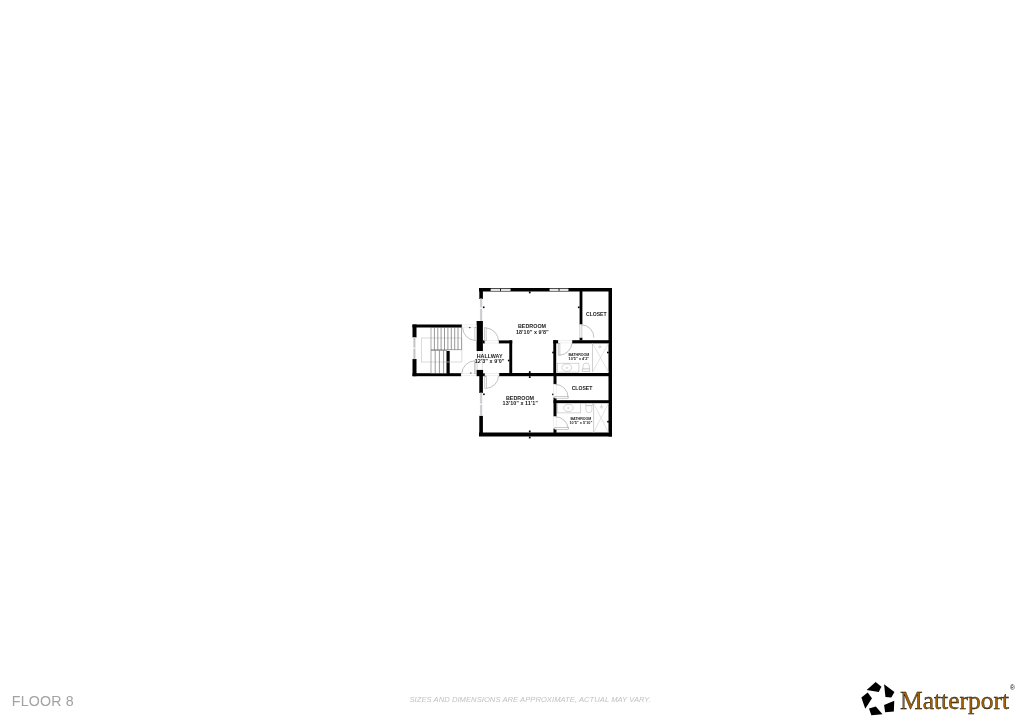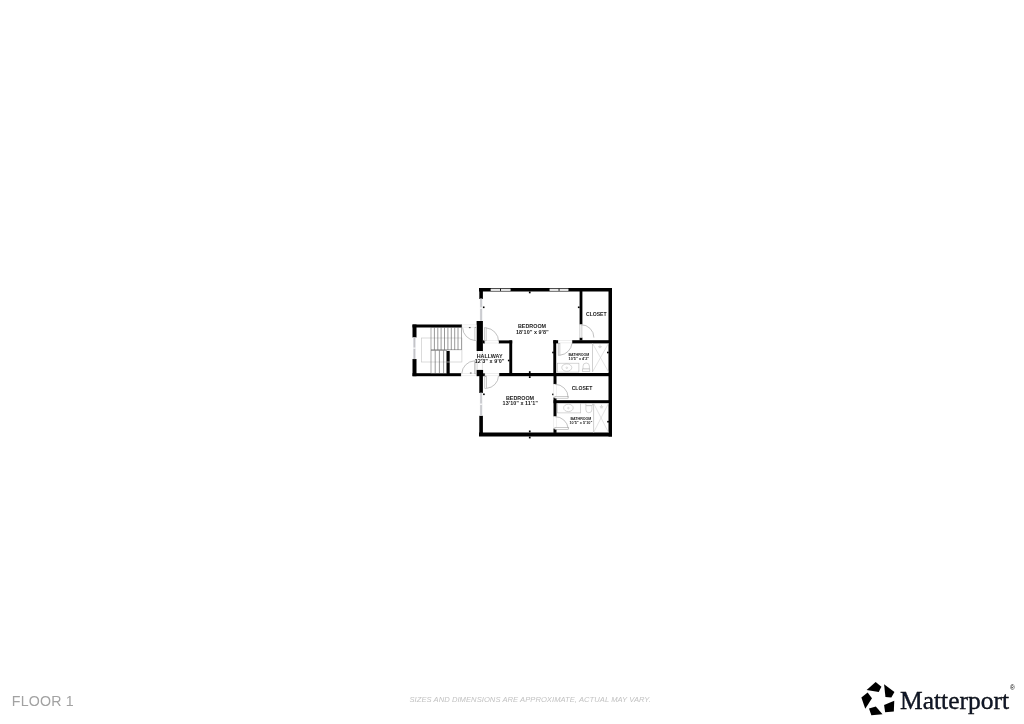--- a/index.html
+++ b/index.html
@@ -1,20 +1,20 @@
 <!DOCTYPE html>
 <html><head>
 <meta charset="utf-8">
 <style>
   html,body{margin:0;padding:0;background:#fff;}
   body{width:1024px;height:724px;position:relative;overflow:hidden;font-family:"Liberation Sans",sans-serif;}
   .abs{position:absolute;}
   #floor1{left:11.8px;top:692.6px;font-size:14.2px;color:#a2a2a2;letter-spacing:0.2px;}
   #disclaimer{left:409.5px;top:694.6px;font-size:7.6px;color:#c2c2c2;letter-spacing:0.05px;font-style:italic;}
-  #mpword{left:900px;top:686px;font-family:"Liberation Serif",serif;font-size:25.5px;color:#0f172a;-webkit-text-stroke:0.35px #000;}
+  #mpword{left:900px;top:686px;font-family:"Liberation Serif",serif;font-size:25.5px;color:#a16207;-webkit-text-stroke:0.35px #000;}
   #mpreg{left:1010px;top:683.5px;font-size:6.5px;color:#000;}
 </style>
 </head>
 <body>
 
 <svg class="abs" style="left:0;top:0" width="1024" height="724" viewBox="0 0 1024 724">
 <g fill="#000" stroke="none">
 
   <rect x="479" y="288" width="133" height="3.5"></rect>
 
@@ -258,21 +258,21 @@
   <text x="578.9" y="355.9" font-size="3.6">BATHROOM</text>
   <text x="578.9" y="360.1" font-size="3.8">10’5” x 4’2”</text>
 </g>
 
 <g font-family="Liberation Sans, sans-serif" font-weight="bold" fill="#1a1a1a" text-anchor="middle">
   <text x="580.9" y="419.6" font-size="3.6">BATHROOM</text>
   <text x="580.9" y="423.8" font-size="3.8">10’5” x 5’10”</text>
 </g>
 </svg>
 
-<div class="abs" id="floor1">FLOOR 1</div>
+<div class="abs" id="floor1">FLOOR 8</div>
 
 <div class="abs" id="disclaimer">SIZES AND DIMENSIONS ARE APPROXIMATE, ACTUAL MAY VARY.</div>
 
 <svg class="abs" style="left:859px;top:680.5px" width="37" height="37" viewBox="0 0 37 37">
   <g transform="translate(19.0,17.8)scale(1.07)" fill="#000">
     <path d="M -10.61,-8.29 L -2.20,-15.78 L 3.19,-11.19 L 0.70,-6.26 Z"></path>
     <path d="M 5.68,-13.63 L 15.37,-6.38 L 12.47,-1.16 L 6.96,-1.74 Z"></path>
     <path d="M -9.69,-5.92 L -5.63,-0.58 L -11.89,9.28 L -15.55,-1.16 Z"></path>
     <path d="M -8.41,9.11 L -2.03,7.08 L 4.23,14.33 L -6.21,15.49 Z"></path>
     <path d="M 5.68,5.68 L 15.20,1.74 L 14.79,11.77 L 6.67,12.53 Z"></path>

